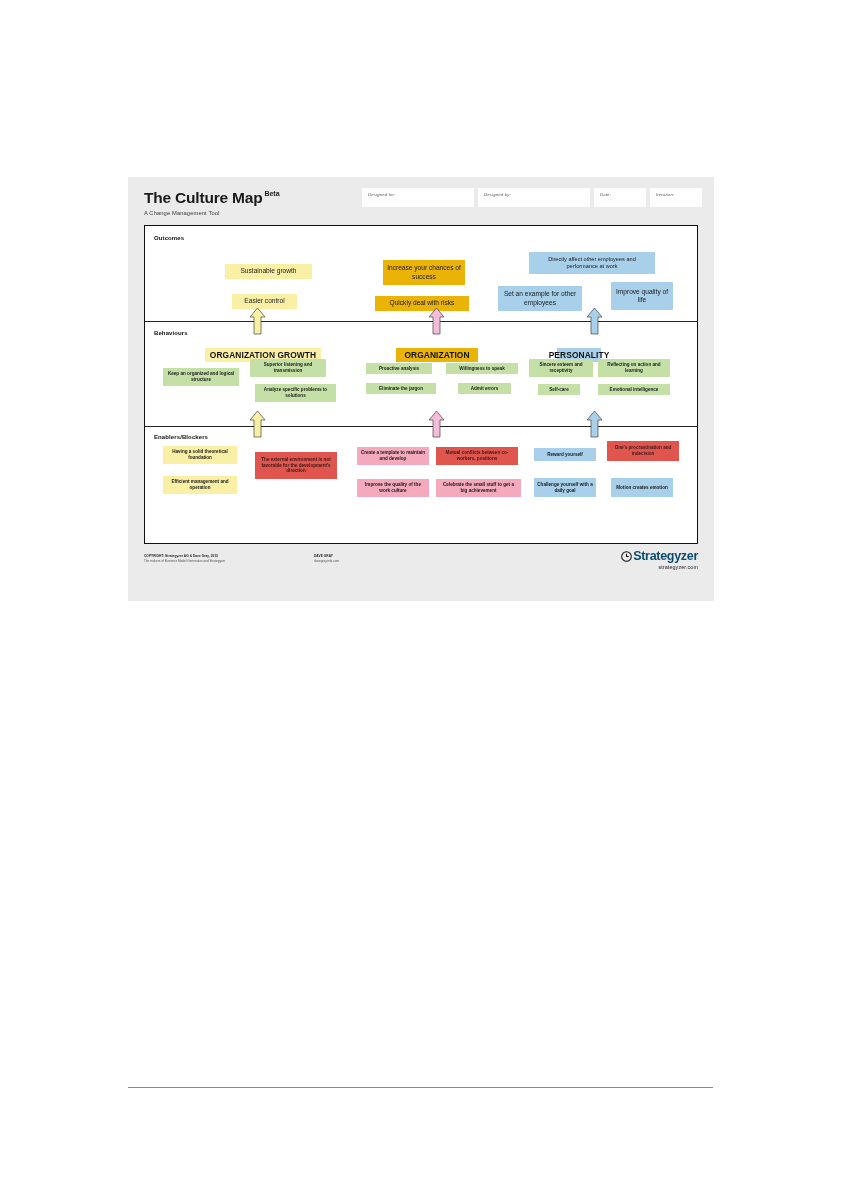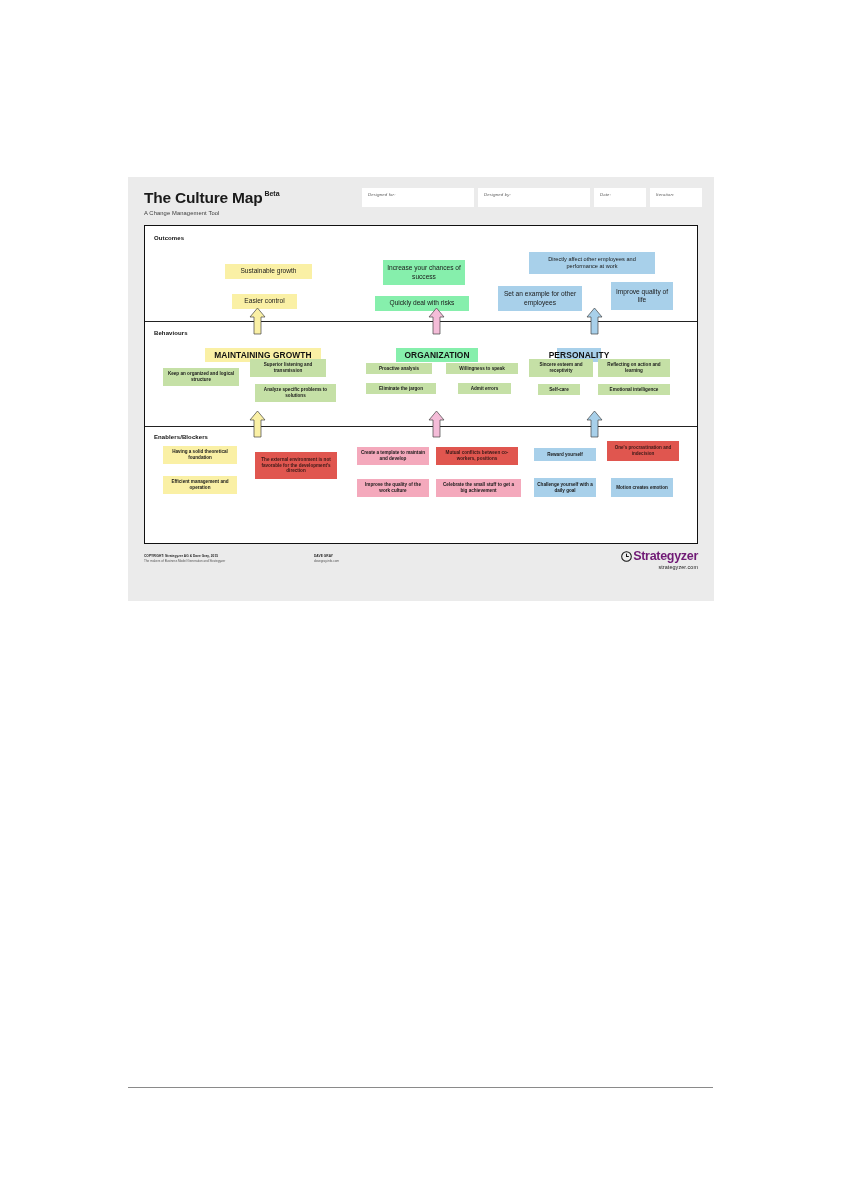--- a/index.html
+++ b/index.html
@@ -114,21 +114,21 @@
     box-sizing: border-box;
     display: flex;
     align-items: center;
     justify-content: center;
     text-align: center;
     line-height: 1.22;
     color: #1a1a1a;
     padding: 1px 3px;
   }
   .n-yellow { background: #faf0a5; }
-  .n-pink   { background: #86efac; }
+  .n-pink   { background: #eab308; }
   .n-blue   { background: #a8d0ea; }
   .n-green  { background: #c5e0a6; }
   .n-red    { background: #e0564f; }
   .n-rose   { background: #f4a9bc; }
 
   .sz-lg  { font-size: 6.6px; }
   .sz-md  { font-size: 5.6px; }
   .sz-sm  { font-size: 4.6px; font-weight: bold; }
 
   .headline {
@@ -181,21 +181,21 @@
   }
   .brand-row {
     display: flex;
     align-items: center;
     justify-content: flex-end;
     gap: 1px;
   }
   .brand-name {
     font-size: 12.5px;
     font-weight: bold;
-    color: #701a75;
+    color: #0c4a6e;
     letter-spacing: -0.3px;
   }
   .brand-url {
     font-size: 5.4px;
     color: #222;
     margin-top: 1px;
     letter-spacing: 0.1px;
   }
 
   
@@ -257,21 +257,21 @@
     <svg class="arrow" style="left:104px; top:81px;" viewBox="0 0 17 28">
       <polygon points="8.5,1 16,10 12,10 12,27 5,27 5,10 1,10" fill="#faf0a5" stroke="#444" stroke-width="0.7"></polygon>
     </svg>
     <svg class="arrow" style="left:283px; top:81px;" viewBox="0 0 17 28">
       <polygon points="8.5,1 16,10 12,10 12,27 5,27 5,10 1,10" fill="#f4bcd8" stroke="#444" stroke-width="0.7"></polygon>
     </svg>
     <svg class="arrow" style="left:441px; top:81px;" viewBox="0 0 17 28">
       <polygon points="8.5,1 16,10 12,10 12,27 5,27 5,10 1,10" fill="#a8d0ea" stroke="#444" stroke-width="0.7"></polygon>
     </svg>
 
-    <div class="headline n-yellow" style="left:60px; top:122px; width:116px; height:14px;">MAINTAINING GROWTH</div>
+    <div class="headline n-yellow" style="left:60px; top:122px; width:116px; height:14px;">ORGANIZATION GROWTH</div>
     <div class="headline n-pink" style="left:251px; top:122px; width:82px; height:14px;">ORGANIZATION</div>
     <div class="headline n-blue" style="left:412px; top:122px; width:44px; height:14px;">PERSONALITY</div>
 
     <div class="note n-green sz-sm" style="left:18px; top:142px; width:76px; height:18px;">Keep an organized and logical structure</div>
     <div class="note n-green sz-sm" style="left:105px; top:133px; width:76px; height:18px;">Superior listening and transmission</div>
     <div class="note n-green sz-sm" style="left:110px; top:158px; width:81px; height:18px;">Analyze specific problems to solutions</div>
 
     <div class="note n-green sz-sm" style="left:221px; top:137px; width:66px; height:11px;">Proactive analysis</div>
     <div class="note n-green sz-sm" style="left:301px; top:137px; width:72px; height:11px;">Willingness to speak</div>
     <div class="note n-green sz-sm" style="left:221px; top:157px; width:70px; height:11px;">Eliminate the jargon</div>

